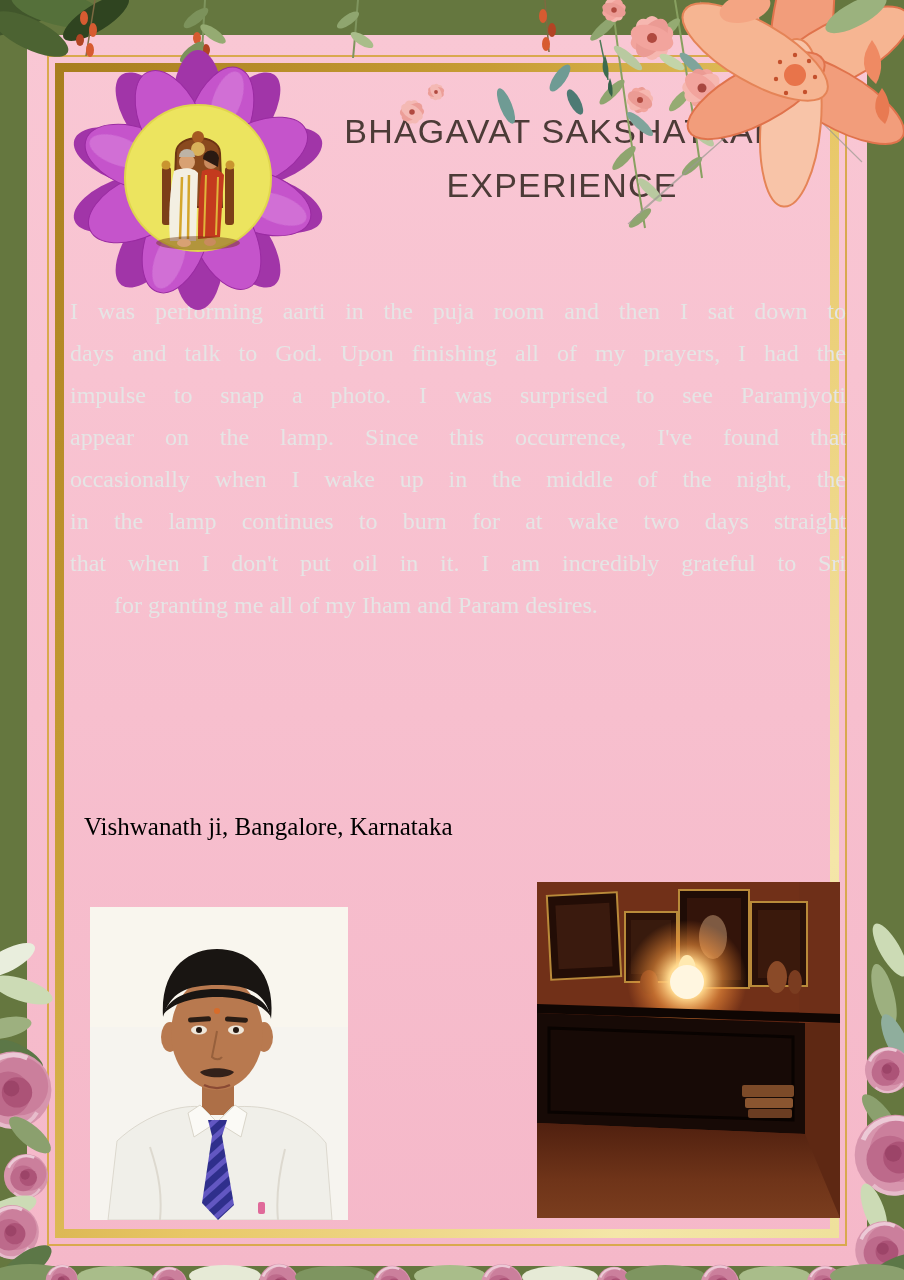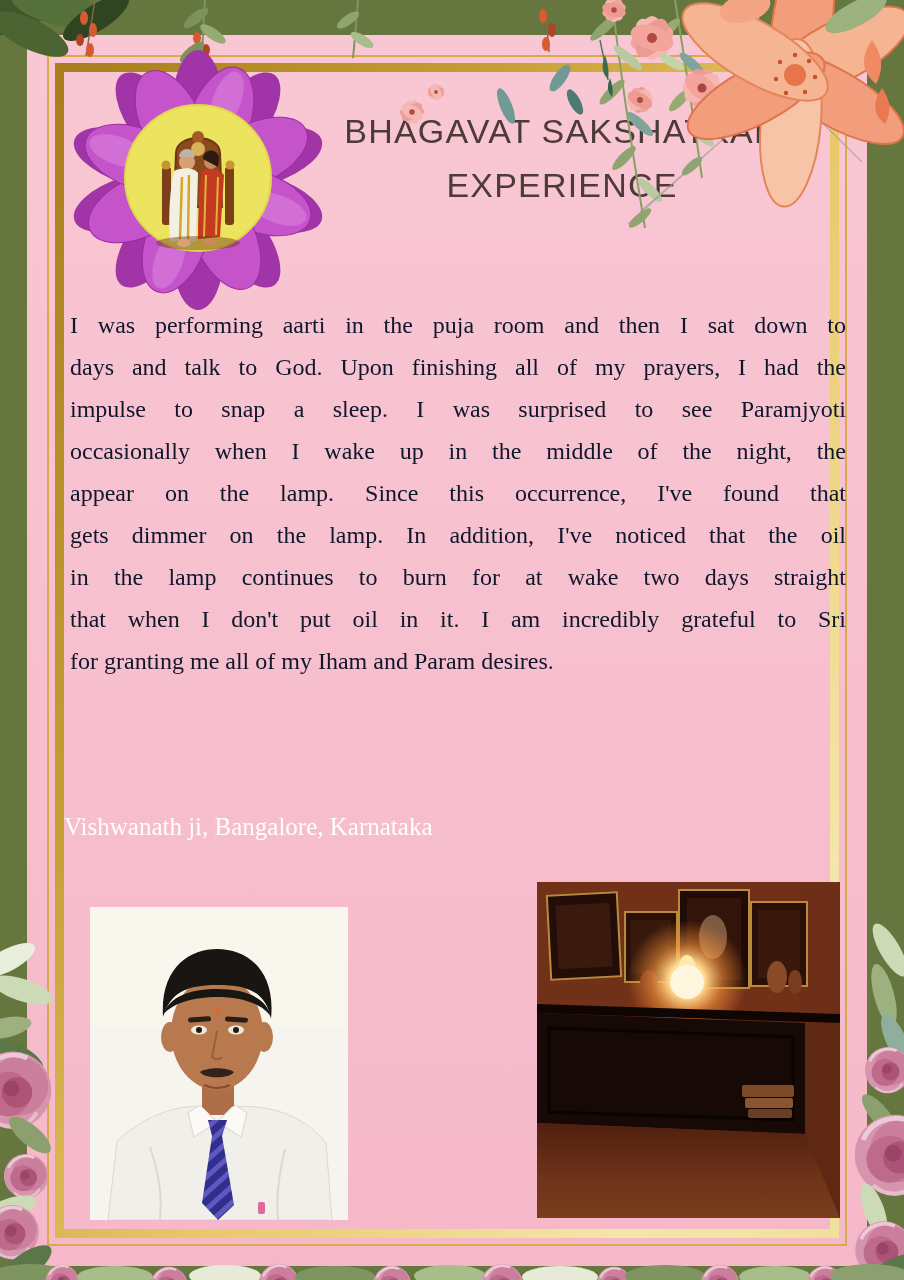--- a/index.html
+++ b/index.html
@@ -21,31 +21,31 @@
     border-image:linear-gradient(120deg,#a87e1e 0%,#c79d35 30%,#e8c766 55%,#f4e6a8 85%,#efe19c 100%) 1;
   }
   
   .title{
     position:absolute;left:292px;top:104px;width:540px;z-index:4;
     text-align:center;color:#4c3b37;font-size:34px;line-height:54px;
     letter-spacing:1.2px;font-weight:500;
   }
   
   .bodytext{
-    position:absolute;left:70px;top:304px;width:776px;z-index:4;
-    font-family:"Liberation Serif",serif;color:#0f172a;font-size:24px;
+    position:absolute;left:70px;top:290px;width:776px;z-index:4;
+    font-family:"Liberation Serif",serif;color:#e5e5e5;font-size:24px;
   }
   .t-line{
     height:42px;line-height:42px;overflow:hidden;
     text-align:justify;text-align-last:justify;
   }
-  .t-line:last-child{text-align-last:left;}
+  .t-line:last-child{text-align-last:left;margin-left:44px;}
   .attribution{
-    position:absolute;left:64px;top:806px;z-index:4;
-    font-family:"Liberation Serif",serif;color:#ffffff;font-size:25px;line-height:42px;
+    position:absolute;left:84px;top:806px;z-index:4;
+    font-family:"Liberation Serif",serif;color:#000000;font-size:25px;line-height:42px;
   }
   
   .portrait{position:absolute;left:90px;top:907px;width:258px;height:313px;z-index:4;}
   .lamp{position:absolute;left:537px;top:882px;width:303px;height:336px;z-index:4;}
   
   .florals-bottom{position:absolute;left:0;bottom:0;width:904px;height:360px;z-index:3;pointer-events:none;}
   .florals-top{position:absolute;left:0;top:0;width:904px;height:250px;z-index:5;pointer-events:none;}
   .medallion{position:absolute;left:58px;top:45px;width:280px;height:270px;z-index:6;}
 </style>
 </head>
@@ -121,24 +121,23 @@
   </div>
 
   <div class="title">
     <div>BHAGAVAT SAKSHATKAR</div>
     <div>EXPERIENCE</div>
   </div>
 
   <div class="bodytext">
       <div class="t-line">I was performing aarti in the puja room and then I sat down to</div>
       <div class="t-line">days and talk to God. Upon finishing all of my prayers, I had the</div>
-      <div class="t-line">impulse to snap a sleep. I was surprised to see Paramjyoti</div>
+      <div class="t-line">impulse to snap a photo. I was surprised to see Paramjyoti</div>
+      <div class="t-line">appear on the lamp. Since this occurrence, I've found that</div>
       <div class="t-line">occasionally when I wake up in the middle of the night, the</div>
-      <div class="t-line">appear on the lamp. Since this occurrence, I've found that</div>
-      <div class="t-line">gets dimmer on the lamp. In addition, I've noticed that the oil</div>
       <div class="t-line">in the lamp continues to burn for at wake two days straight</div>
       <div class="t-line">that when I don't put oil in it. I am incredibly grateful to Sri</div>
       <div class="t-line">for granting me all of my Iham and Param desires.</div>
     </div>
   <div class="attribution">Vishwanath ji, Bangalore, Karnataka</div>
 
   <svg class="portrait" viewBox="0 0 258 313">
     <defs>
       <pattern id="tiestripe" width="12" height="12" patternUnits="userSpaceOnUse" patternTransform="rotate(48)">
         <rect width="12" height="12" fill="#2f2f8c"></rect>

